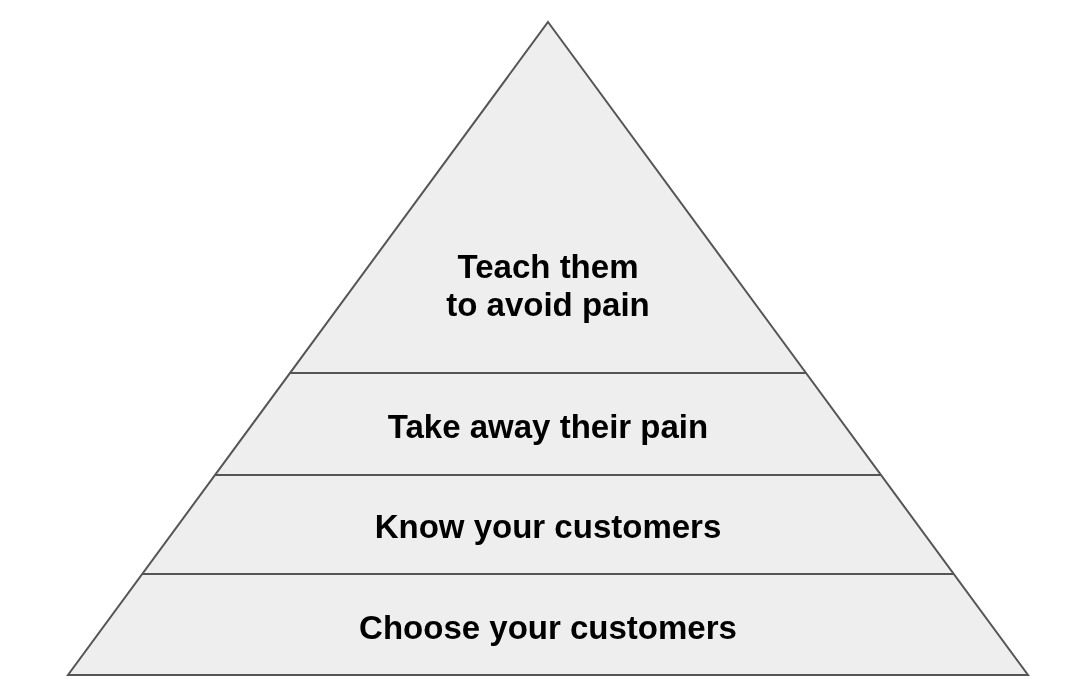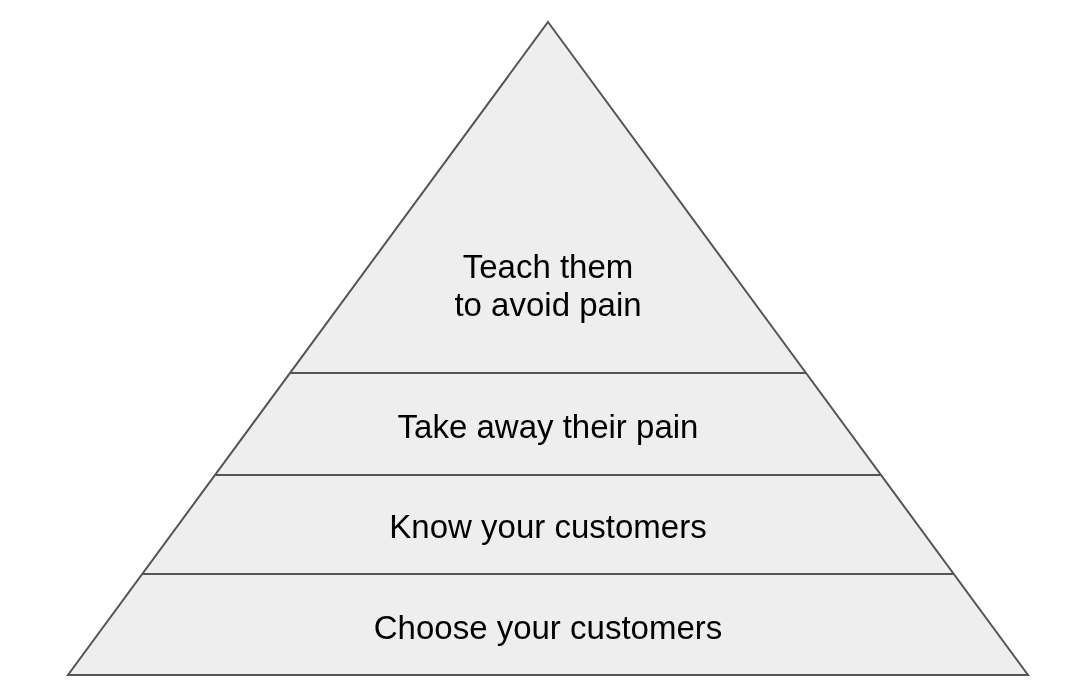--- a/index.html
+++ b/index.html
@@ -13,20 +13,21 @@
     padding: 0;
     width: 1086px;
     height: 682px;
     background: var(--page-bg);
     overflow: hidden;
   }
   .stage {
     position: relative;
     width: 1086px;
     height: 682px;
+    font-weight: bold;
   }
   svg.pyramid-svg {
     display: block;
     width: 1086px;
     height: 682px;
   }
   .tri {
     fill: var(--pyramid-fill);
     stroke: var(--pyramid-stroke);
     stroke-width: 2;

